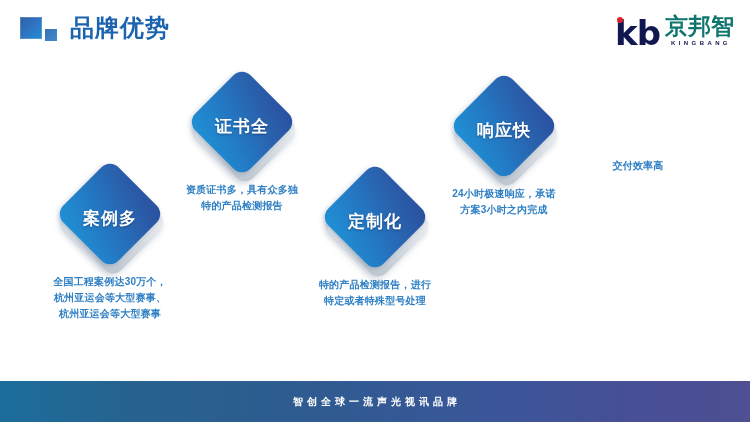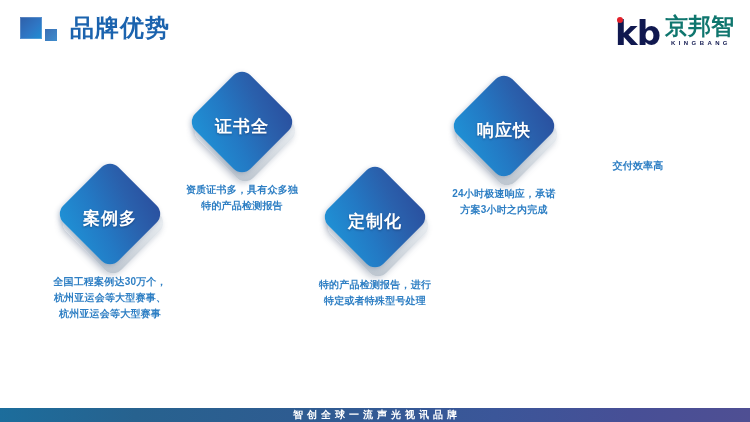--- a/index.html
+++ b/index.html
@@ -158,21 +158,21 @@
   .item-0 { left: 10px;  top: 160px; }
   .item-1 { left: 142px; top: 68px;  }
   .item-2 { left: 275px; top: 163px; }
   .item-3 { left: 404px; top: 72px;  }
   .item-4 { left: 538px; top: 152px; }
 
   
   .footer {
     position: absolute;
     left: 0; bottom: 0;
-    width: 750px; height: 14px;
+    width: 750px; height: 41px;
     background: linear-gradient(90deg, #1c6d9c 0%, #27628f 18%, #2f5b91 42%, #3b5699 66%, #474f96 84%, #4f4f93 100%);
     display: flex;
     align-items: center;
     justify-content: center;
   }
   .footer-text {
     font-size: 10px;
     font-weight: bold;
     color: #ffffff;
     letter-spacing: 4px;

